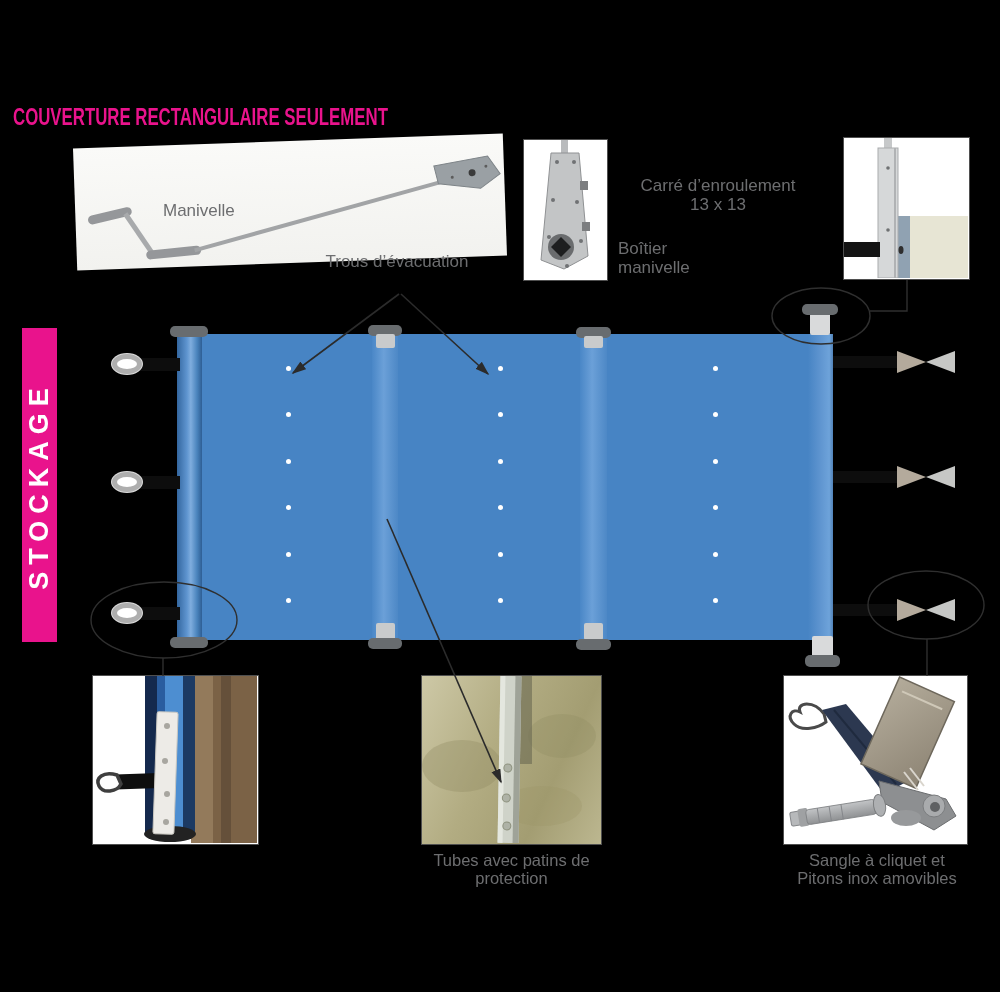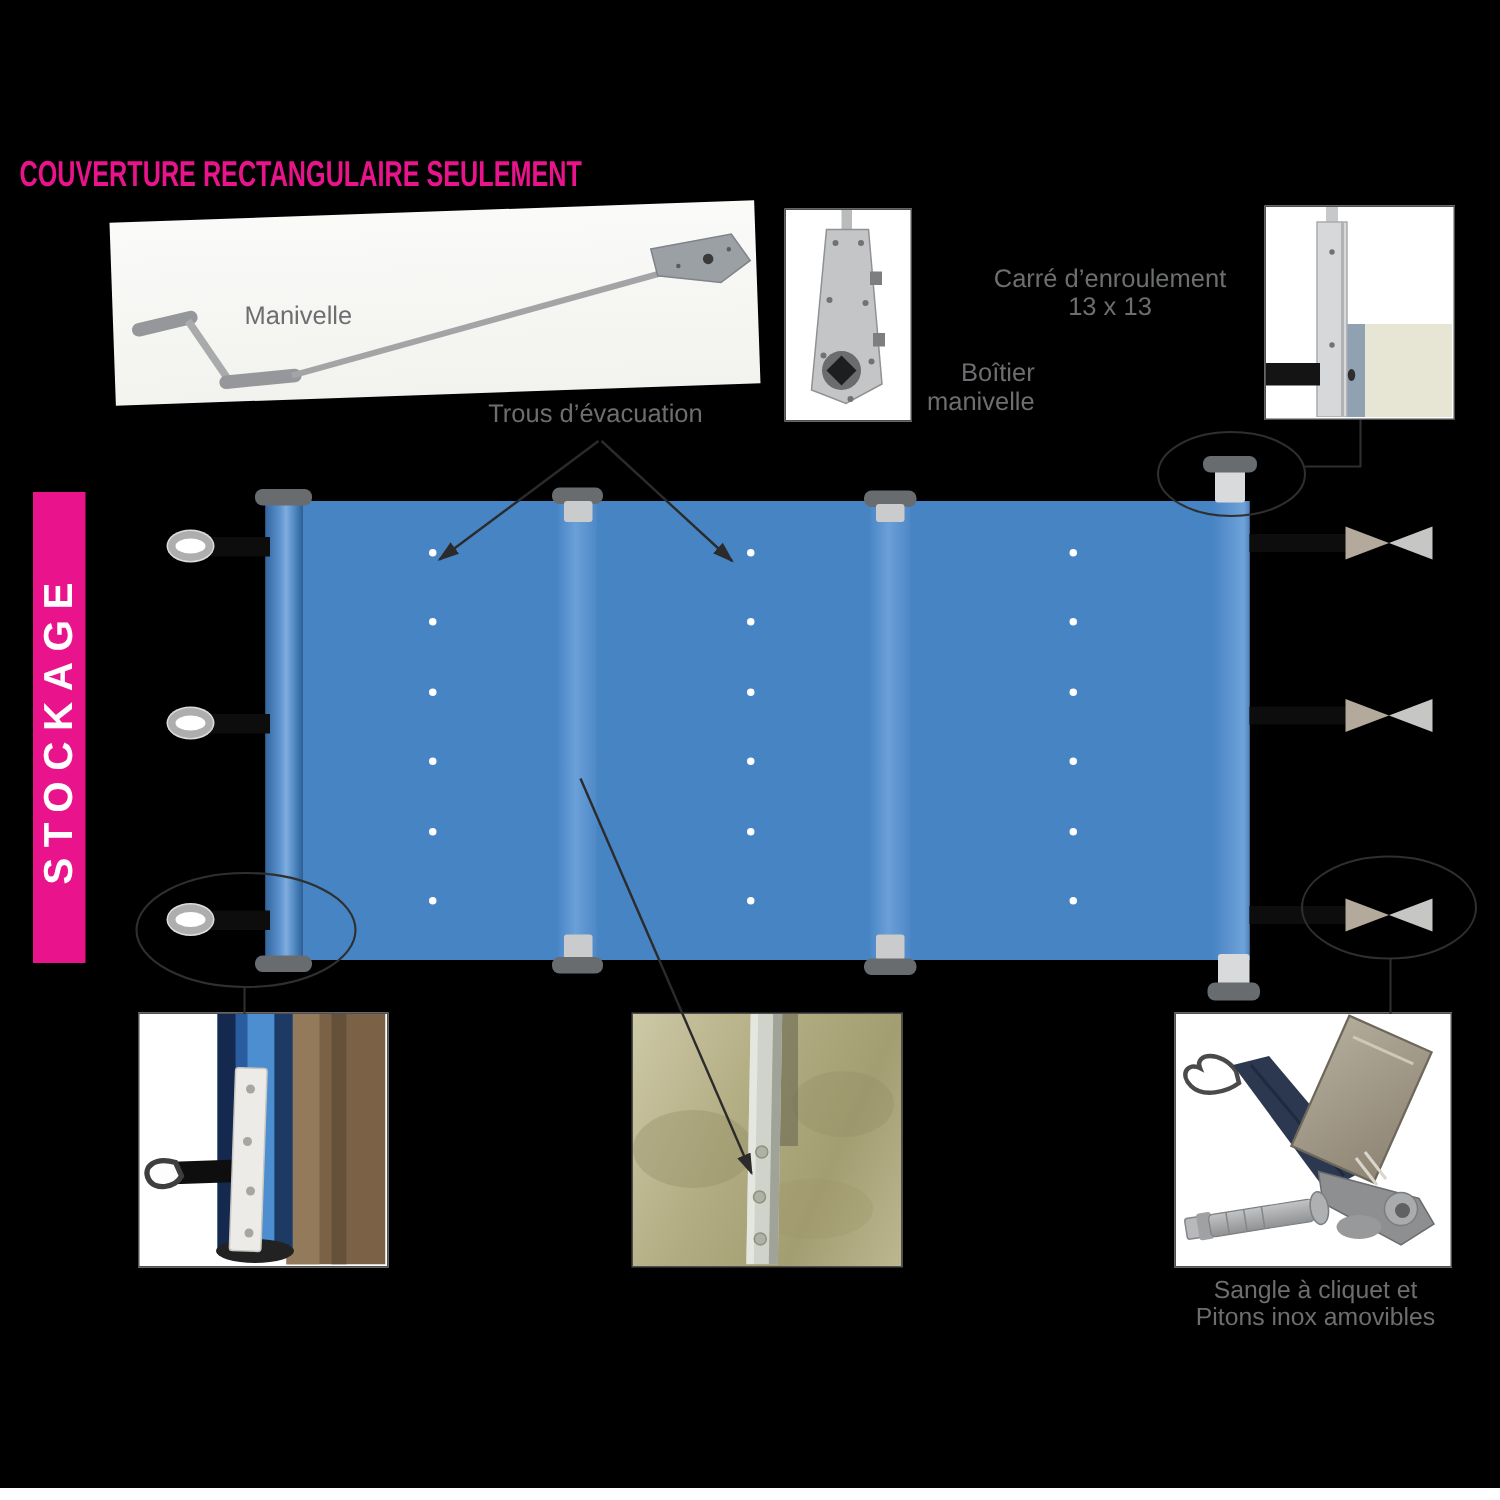--- a/index.html
+++ b/index.html
@@ -31,21 +31,21 @@
 
   .band{position:absolute;background:#0d0d0d;}
   .eyelet{position:absolute;width:30px;height:20px;border-radius:50%;border:5px solid #aeaeae;
           background:#fff;box-sizing:border-box;box-shadow:0 0 0 1px #dcdcdc;}
   .bowtie{position:absolute;display:flex;}
   .bowtie .tl{width:0;height:0;border-top:11px solid transparent;border-bottom:11px solid transparent;border-left:29px solid #b4aa9c;}
   .bowtie .tr{width:0;height:0;border-top:11px solid transparent;border-bottom:11px solid transparent;border-right:29px solid #c6c7c5;}
 
   .photo{position:absolute;border:1.5px solid #4f4f4f;background:#fff;box-sizing:border-box;overflow:hidden;}
 
-  .lbl{position:absolute;color:#6d6e70;font-size:17px;line-height:19px;text-align:right;}
+  .lbl{position:absolute;color:#6d6e70;font-size:17px;line-height:19px;}
   .lbl.center{text-align:center;}
   .cap-txt{position:absolute;color:#6d6e70;font-size:16.5px;line-height:18px;text-align:center;}
 
   svg.overlay{position:absolute;left:0;top:0;pointer-events:none;}
 </style>
 </head>
 <body>
 
 <div class="stage">
 
@@ -87,21 +87,21 @@
       <rect x="58" y="82" width="8" height="9" fill="#7c7e80"></rect>
       <circle cx="37" cy="107" r="13" fill="#6a6c6e"></circle>
       <polygon points="37,97 47,107 37,117 27,107" fill="#1d1e1f"></polygon>
     </svg>
   </div>
   <div class="lbl" style="left:618px;top:239px;">
     <div>Boîtier</div>
     <div>manivelle</div>
   </div>
 
-  <div class="lbl center" style="left:640px;top:176px;width:200px;">
+  <div class="lbl center" style="left:618px;top:176px;width:200px;">
     <div>Carré d’enroulement</div>
     <div>13 x 13</div>
   </div>
   <div class="photo" style="left:843px;top:137px;width:127px;height:143px;">
     <svg width="124" height="140" viewBox="0 0 124 140">
       <rect x="58" y="78" width="66" height="62" fill="#e7e5d4"></rect>
       <rect x="50" y="78" width="16" height="62" fill="#90a2b2"></rect>
       <rect x="40" y="0" width="8" height="14" fill="#c6c8c9"></rect>
       <rect x="34" y="10" width="20" height="130" fill="#d6d8d9" stroke="#a9abad" stroke-width="1"></rect>
       <line x1="51" y1="10" x2="51" y2="140" stroke="#b0b2b4" stroke-width="2"></line>
@@ -170,21 +170,21 @@
   <div class="bowtie" style="left:897px;top:466px;">
     <div class="tl"></div>
       <div class="tr"></div>
   </div>
   <div class="band" style="left:833px;top:604px;width:64px;height:12px;"></div>
   <div class="bowtie" style="left:897px;top:599px;">
     <div class="tl"></div>
       <div class="tr"></div>
   </div>
 
-  <div class="lbl center" style="left:292px;top:266px;width:210px;">Trous d’évacuation</div>
+  <div class="lbl center" style="left:292px;top:252px;width:210px;">Trous d’évacuation</div>
 
   <div class="photo" style="left:92px;top:675px;width:167px;height:170px;">
     <svg width="164" height="167" viewBox="0 0 164 167">
       <rect x="98" y="0" width="66" height="167" fill="#7b6246"></rect>
       <rect x="98" y="0" width="22" height="167" fill="#937a5b"></rect>
       <rect x="128" y="0" width="10" height="167" fill="#65503a"></rect>
       <rect x="52" y="0" width="50" height="160" fill="#2a5d9f"></rect>
       <rect x="52" y="0" width="12" height="160" fill="#14294d"></rect>
       <rect x="72" y="0" width="18" height="160" fill="#4d8ed1"></rect>
       <rect x="90" y="0" width="12" height="160" fill="#1c3a63"></rect>
@@ -211,20 +211,21 @@
       <g transform="rotate(1 88 84)">
         <rect x="77" y="0" width="21" height="167" fill="#cfd3c9"></rect>
         <rect x="92" y="0" width="6" height="167" fill="#9fa398"></rect>
         <rect x="77" y="0" width="5" height="167" fill="#e4e7df"></rect>
         <circle cx="86" cy="92" r="4" fill="#aeb2a6" stroke="#8e927f"></circle>
         <circle cx="85" cy="122" r="4" fill="#aeb2a6" stroke="#8e927f"></circle>
         <circle cx="86" cy="150" r="4" fill="#aeb2a6" stroke="#8e927f"></circle>
       </g>
     </svg>
   </div>
+  <div class="cap-txt" style="left:411px;top:851px;width:201px;">Tubes avec patins de protection</div>
 
   <div class="photo" style="left:783px;top:675px;width:185px;height:170px;">
     <svg width="182" height="167" viewBox="0 0 182 167">
       <defs>
         <linearGradient id="met1" x1="0" y1="0" x2="1" y2="1">
           <stop offset="0" stop-color="#b3ab9a"></stop>
             <stop offset="1" stop-color="#8e8575"></stop>
         </linearGradient>
         <linearGradient id="met2" x1="0" y1="0" x2="0" y2="1">
           <stop offset="0" stop-color="#c2c4c6"></stop>

